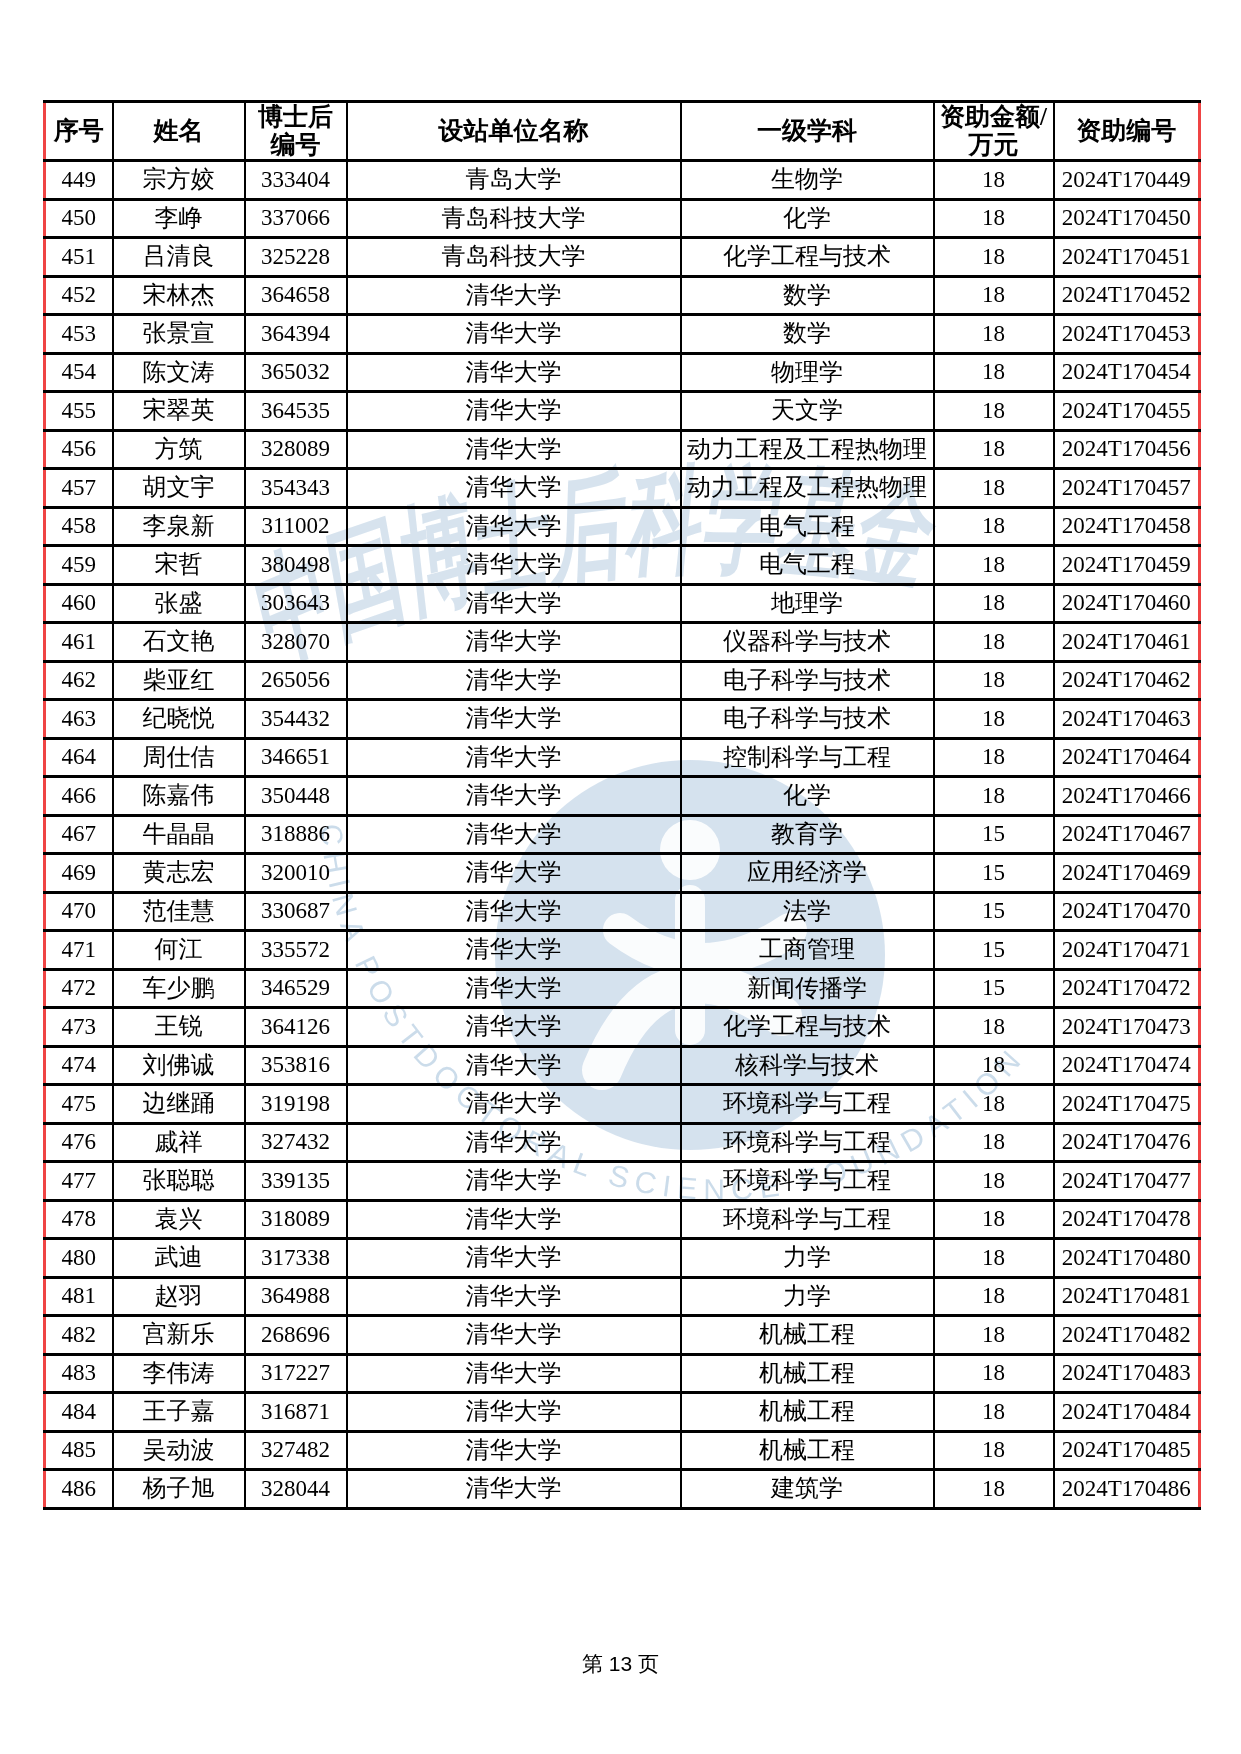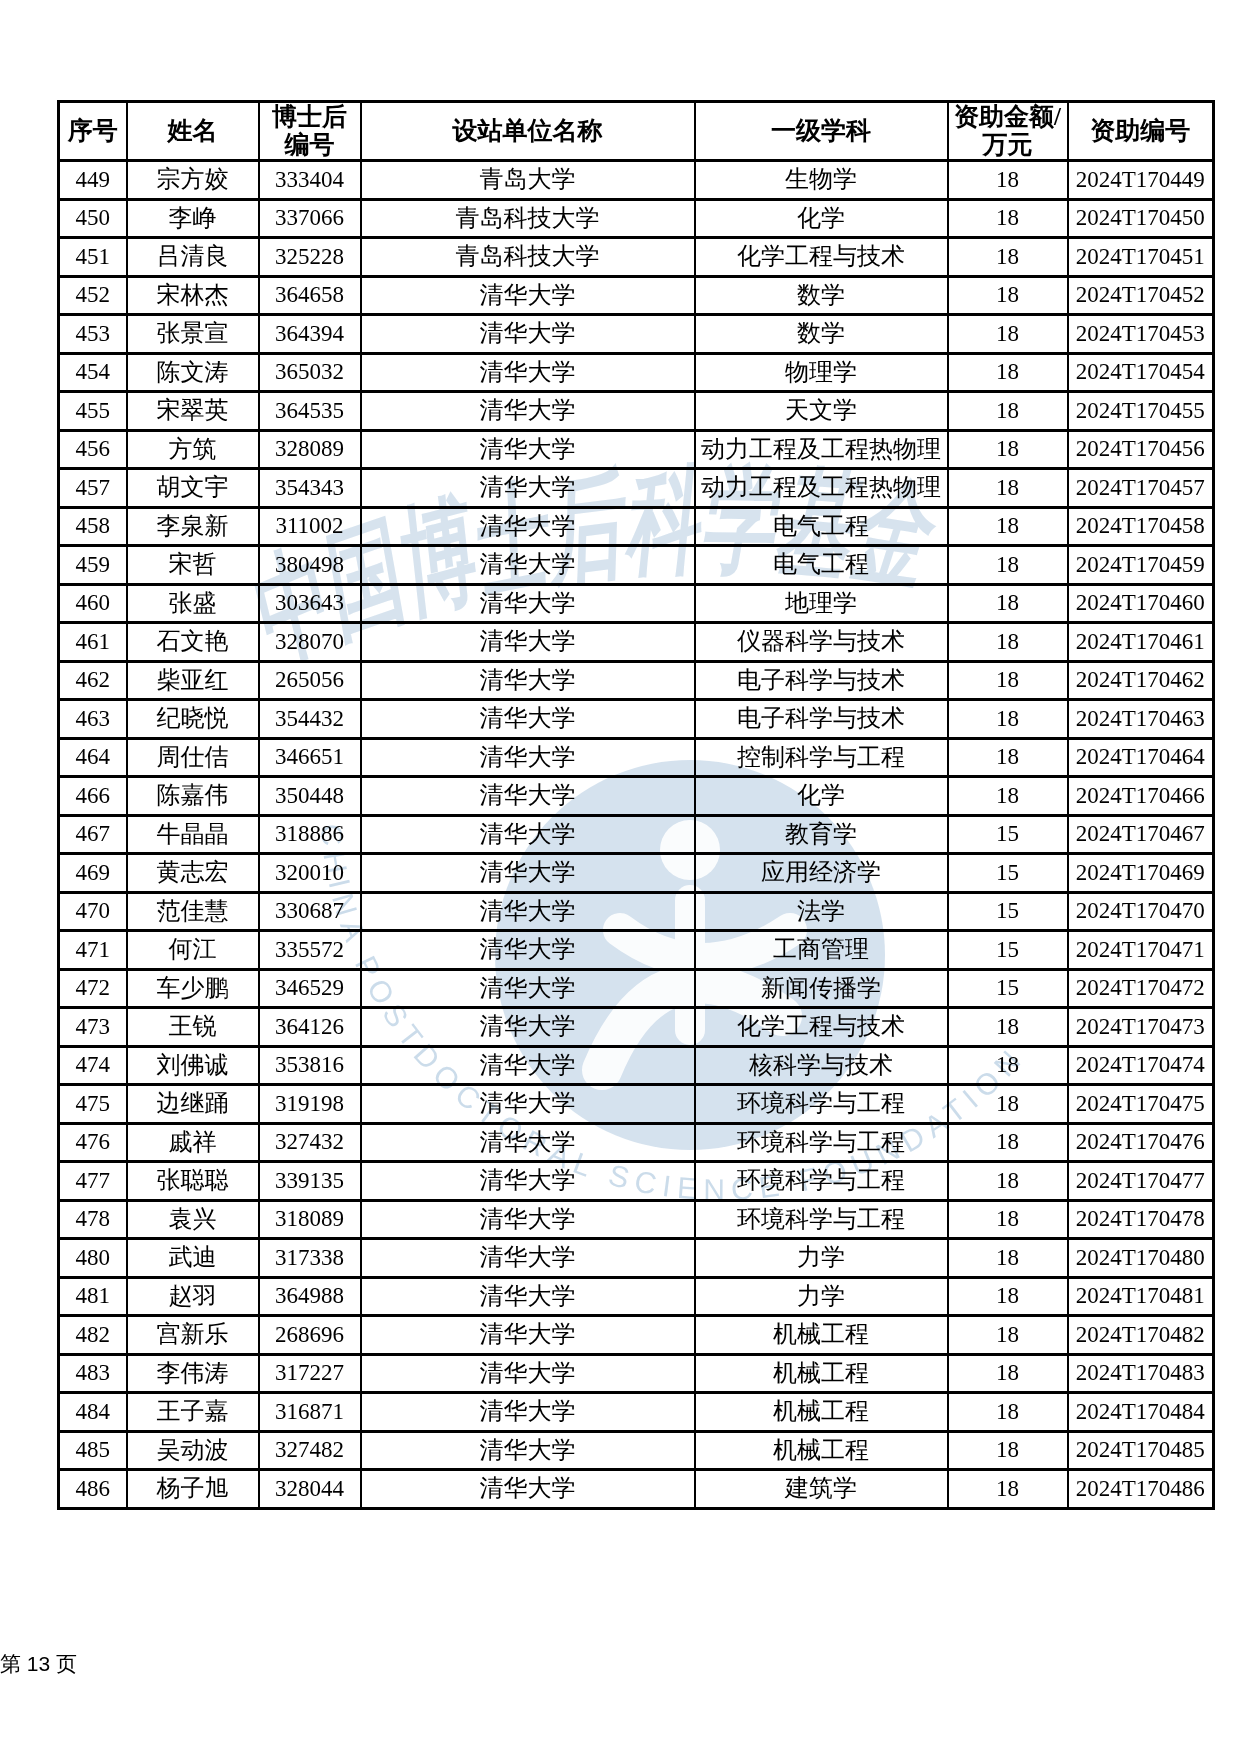--- a/index.html
+++ b/index.html
@@ -10,24 +10,24 @@
     font-family:"Liberation Serif","DejaVu Serif",serif;
     color:#000;
   }
   .page { position:absolute; inset:0; overflow:hidden; }
 
   
   .watermark { position:absolute; left:190px; top:370px; pointer-events:none; }
 
   
   table.grant-table {
-    position:absolute; left:57px; top:100px;
+    position:absolute; left:43px; top:100px;
     width:1155px;
     border-collapse:collapse; table-layout:fixed;
-    border:3px solid #000000;
+    border:3px solid #ef4444;
     background:transparent;
   }
   th, td {
     border:2px solid #000;
     border-top-width:3px; border-bottom-width:3px;
     text-align:center; vertical-align:middle;
     padding:0 2px; overflow:hidden;
   }
   th {
     font-size:25px; font-weight:bold;
@@ -35,20 +35,21 @@
     white-space:pre-line;
   }
   td { font-size:24px; height:35.5px; line-height:1.05; }
   td.col-index, td.col-amount { font-size:23px; }
   td.col-postdoc_id, td.col-grant_id { font-size:23px; letter-spacing:0px; }
   td.col-name { font-size:24px; }
 
   
   .footer {
     position:absolute; top:1650px; left:0; width:100%;
+    text-align:center;
     font-size:21px;
     font-family:"Liberation Sans","DejaVu Sans",sans-serif;
   }
 </style>
 </head>
 <body>
 
 <div class="page">
 
   <svg class="watermark" width="860" height="860" viewBox="0 0 860 860" aria-hidden="true">

